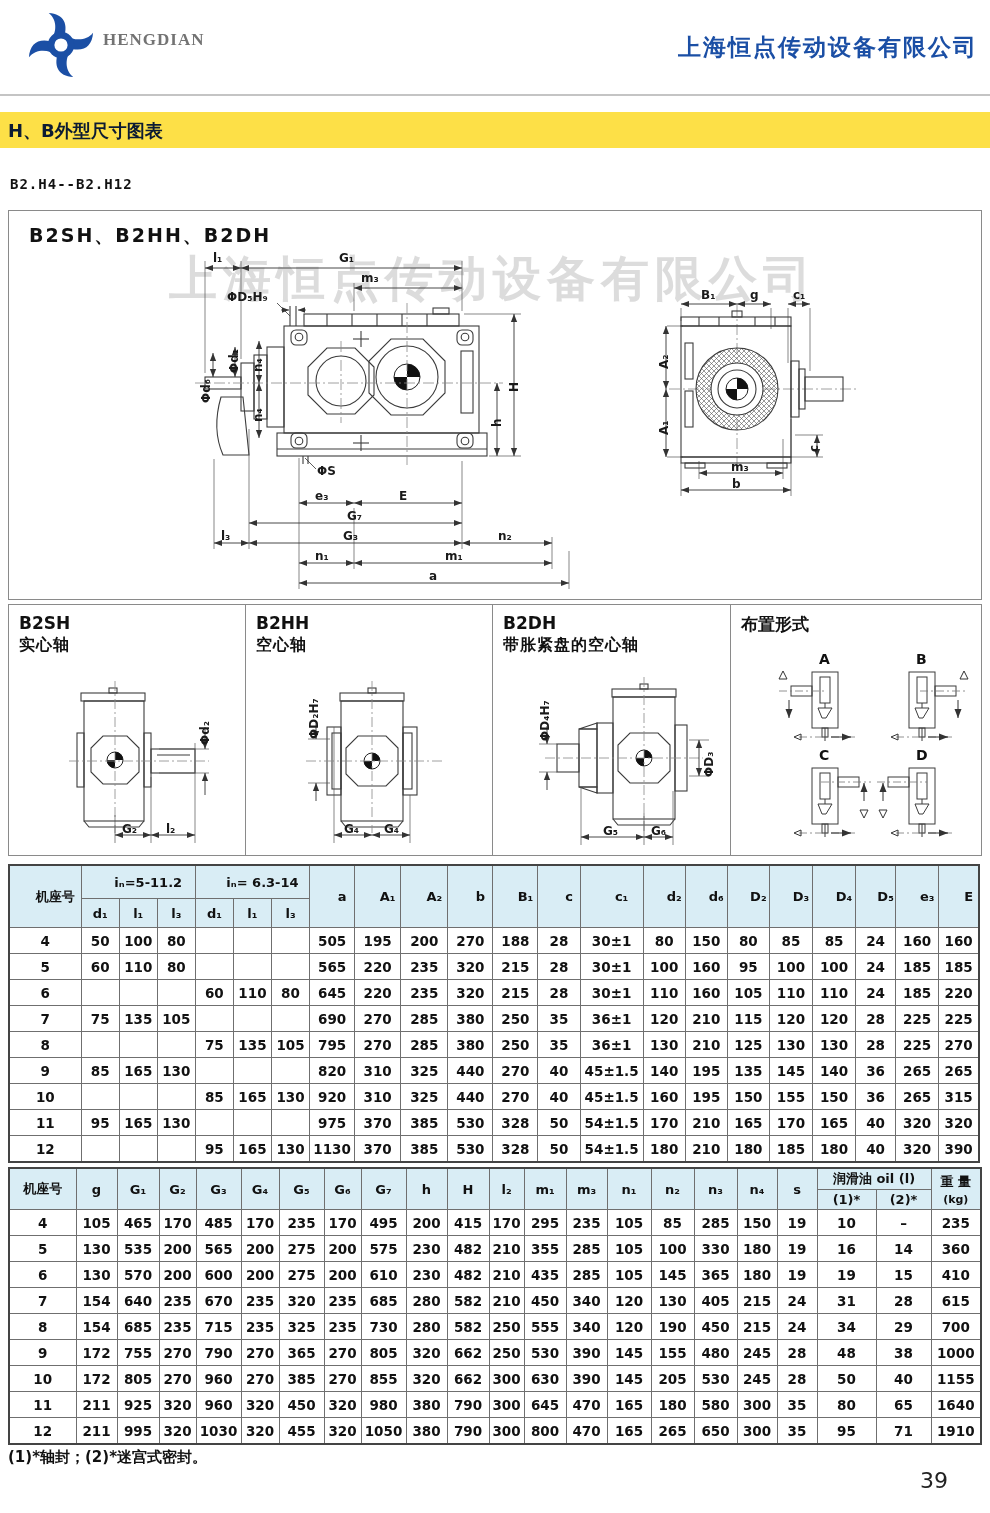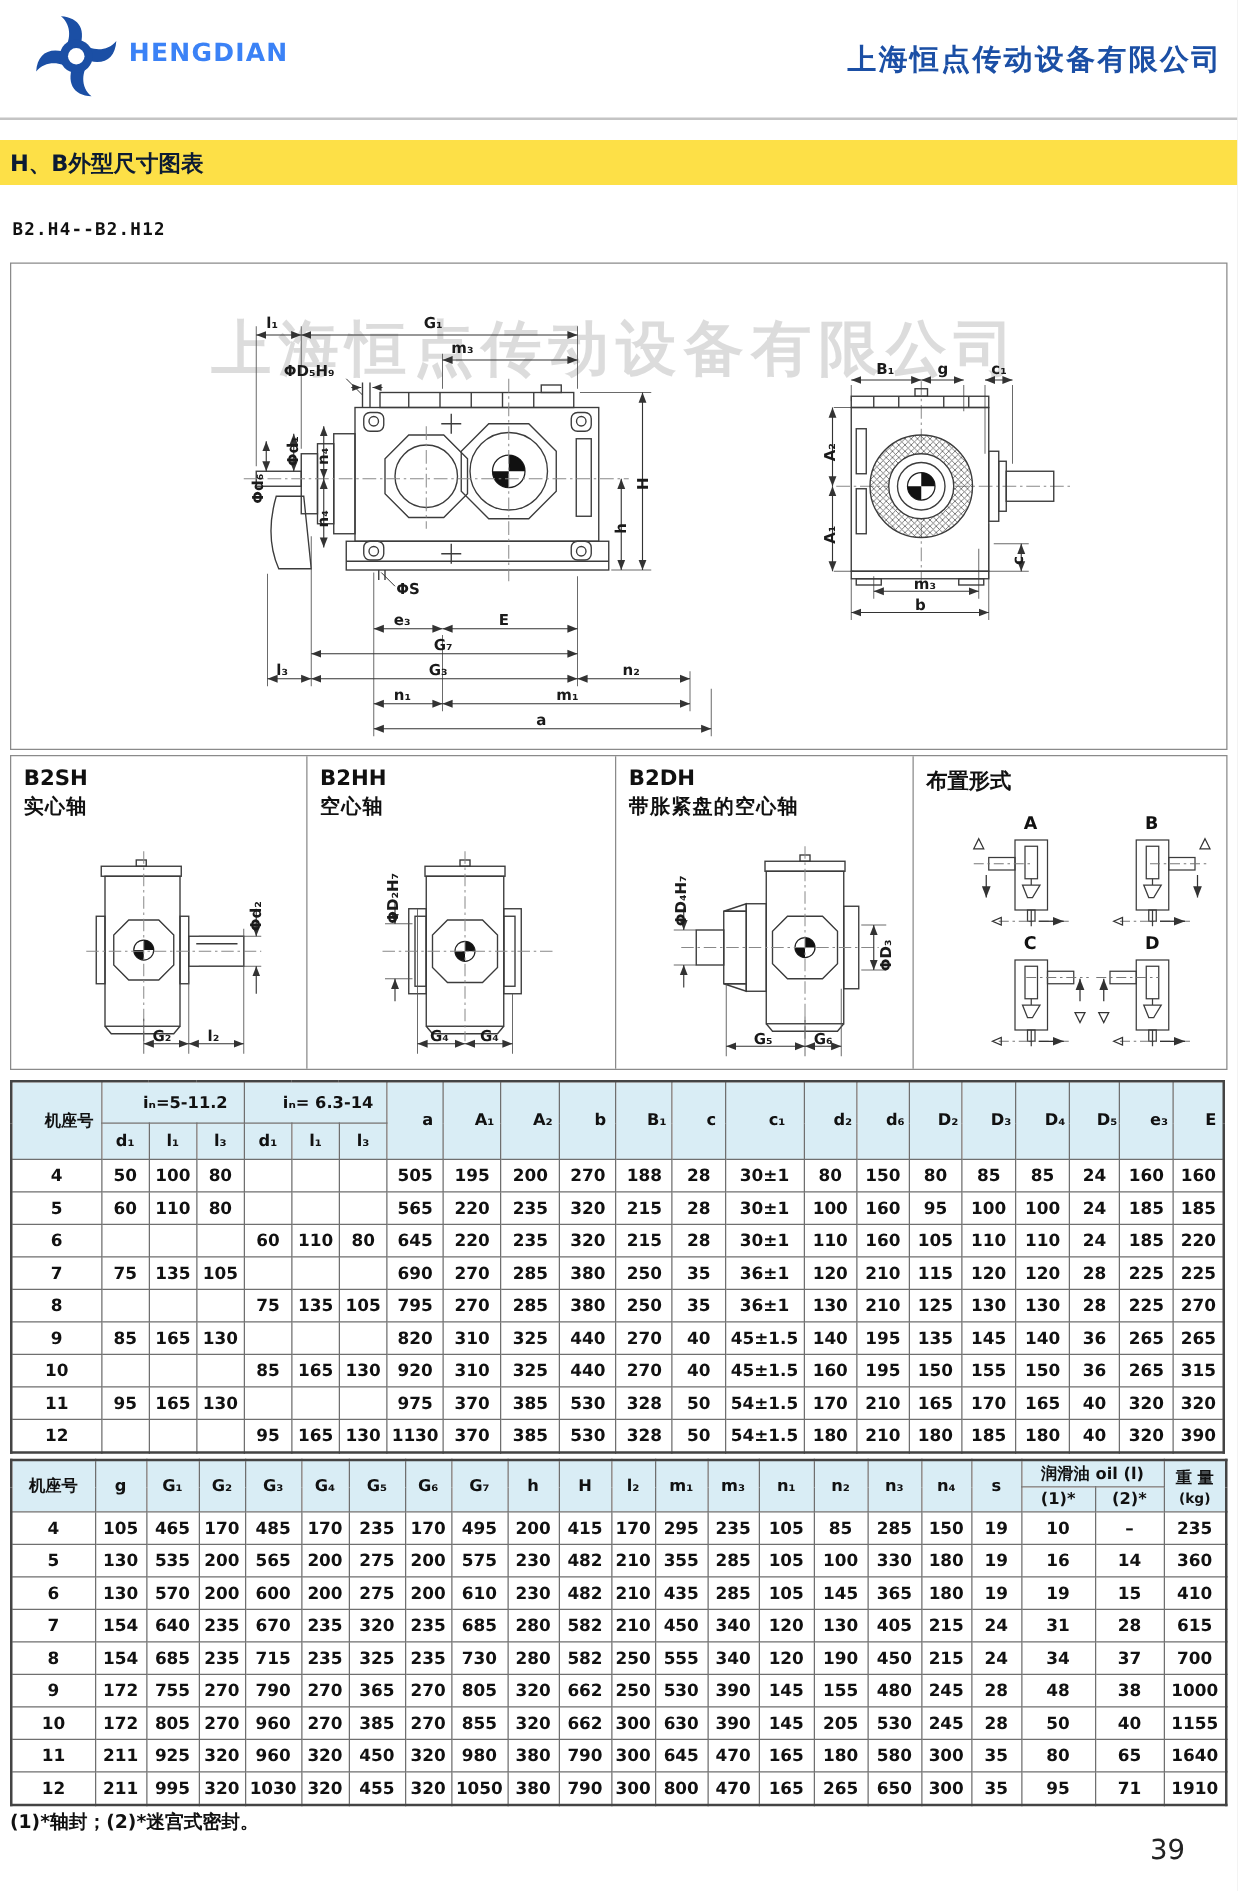--- a/index.html
+++ b/index.html
@@ -1,21 +1,21 @@
 <!DOCTYPE html>
 <html><head>
 <meta charset="utf-8">
 <style>
   html,body{margin:0;padding:0;background:#e9e9e9;}
   .page{position:relative;width:990px;height:1513px;background:#fff;margin:0 auto;
         font-family:"DejaVu Sans",sans-serif;color:#111;overflow:hidden;}
 
   
   .hdr{position:absolute;left:0;top:0;width:100%;height:94px;border-bottom:2px solid #c4c4c4;}
-  .brand{position:absolute;left:103px;top:30px;font-size:20px;font-weight:bold;color:#3b82f6;letter-spacing:1px;}
+  .brand{position:absolute;left:103px;top:30px;font-size:17px;font-weight:bold;color:#737373;letter-spacing:1px;font-family:Liberation Serif, serif;}
   .company{position:absolute;right:12px;top:32px;font-size:23px;font-weight:bold;color:#1b4fa5;letter-spacing:2px;}
 
   .titlebar{position:absolute;left:0;top:112px;width:100%;height:36px;background:#fde047;}
   .titlebar span{position:absolute;left:8px;top:7px;font-size:18px;font-weight:bold;color:#0c1b33;}
   .model{position:absolute;left:10px;top:176px;font-size:14px;font-weight:bold;
          font-family:"DejaVu Sans Mono",monospace;letter-spacing:1px;}
 
   
   .dbox{position:absolute;border:1px solid #8a8a8a;background:#fff;}
   #box1{left:8px;top:210px;width:972px;height:388px;}
@@ -71,20 +71,21 @@
     <div class="company">上海恒点传动设备有限公司</div>
   </div>
 
   <div class="titlebar">
     <span>H、B外型尺寸图表</span>
   </div>
   <div class="model">B2.H4--B2.H12</div>
 
   <div class="dbox" id="box1">
     <div class="watermark">上海恒点传动设备有限公司</div>
+    <div class="boxtitle">B2SH、B2HH、B2DH</div>
 
     <svg width="972" height="388" viewBox="0 0 972 388">
       <defs>
         <marker id="ae" markerWidth="10" markerHeight="8" refX="9" refY="4" orient="auto">
           <path d="M0,0.5 L9,4 L0,7.5 Z" fill="#333"></path>
           </marker>
         <marker id="as" markerWidth="10" markerHeight="8" refX="1" refY="4" orient="auto">
           <path d="M10,0.5 L1,4 L10,7.5 Z" fill="#333"></path>
           </marker>
         <pattern id="hx" patternUnits="userSpaceOnUse" width="5" height="5">
@@ -904,21 +905,21 @@
           <td>582</td>
           <td>250</td>
           <td>555</td>
           <td>340</td>
           <td>120</td>
           <td>190</td>
           <td>450</td>
           <td>215</td>
           <td>24</td>
           <td>34</td>
-          <td>37</td>
+          <td>29</td>
           <td>700</td>
         </tr>
         <tr>
           <td>9</td>
           <td>172</td>
           <td>755</td>
           <td>270</td>
           <td>790</td>
           <td>270</td>
           <td>365</td>

